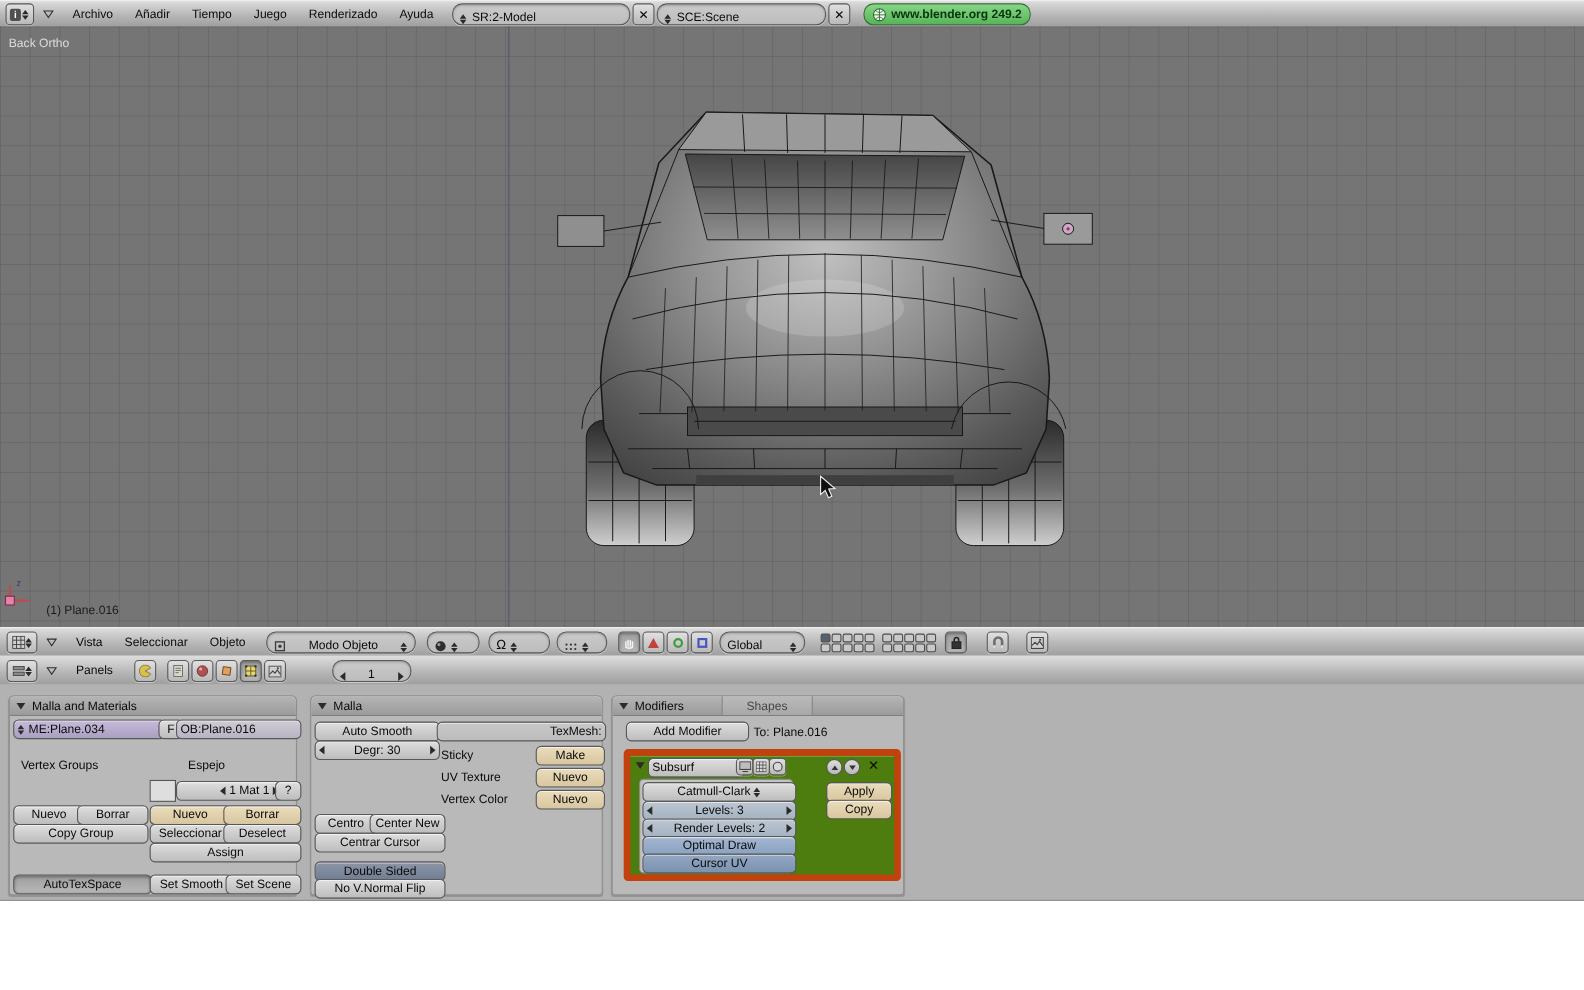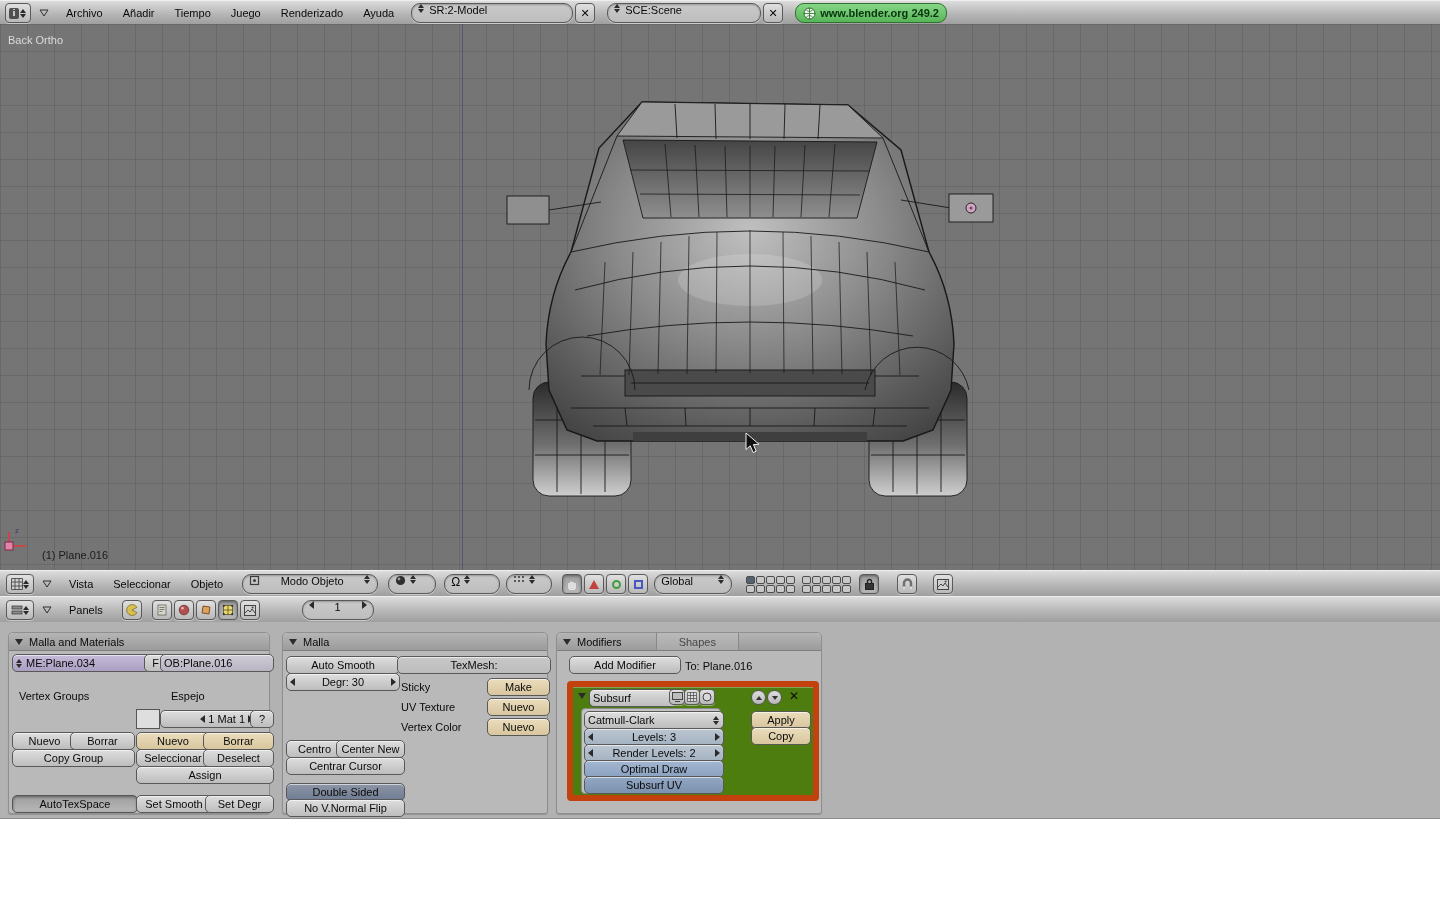--- a/index.html
+++ b/index.html
@@ -3,21 +3,21 @@
 <meta charset="utf-8">
 <style>
   html,body{margin:0;padding:0;background:#fff}
   #root{position:relative;width:1440px;height:900px;overflow:hidden;background:#fff;
         font-family:"Liberation Sans","DejaVu Sans",sans-serif;font-size:11px;color:#0a0a0a;cursor:default}
   .abs{position:absolute}
   .bar{background:linear-gradient(180deg,#dcdcdc,#b6b6b6 55%,#9d9d9d);
        border-top:1px solid #eeeeee;border-bottom:1px solid #565656;display:flex;align-items:center}
   .menu{padding:0 9px;height:100%;display:flex;align-items:center;white-space:nowrap}
   .fld{background:linear-gradient(#cacaca,#bdbdbd);border:1px solid #5a5a5a;border-radius:9px;height:18px;
-       display:inline-flex;align-items:flex-start;gap:4px;padding:0 6px;white-space:nowrap;
+       display:inline-flex;align-items:flex-end;gap:4px;padding:0 6px;white-space:nowrap;
        box-shadow:inset 0 1px 2px rgba(0,0,0,.25),0 1px 0 rgba(255,255,255,.45)}
   .ibtn{width:18px;height:18px;flex:none;display:inline-flex;align-items:center;justify-content:center;
         background:linear-gradient(#e0e0e0,#b9b9b9);border:1px solid #5a5a5a;border-radius:4px;
         box-shadow:0 1px 0 rgba(255,255,255,.4)}
   .pb{position:absolute;height:16px;display:flex;align-items:center;justify-content:center;gap:3px;
       background:linear-gradient(#dedede,#bdbdbd);border:1px solid #585858;border-radius:5px;
       box-shadow:inset 0 1px 0 rgba(255,255,255,.6);font-size:11px;padding:0 3px;white-space:nowrap}
   .tan{background:linear-gradient(#eadcbc,#d8c69e)}
   .blue{background:linear-gradient(#a3b6d0,#8aa2c0)}
   .blue2{background:linear-gradient(#93a7c2,#7b92b0)}
@@ -68,21 +68,21 @@
     <span class="menu">Juego</span>
     <span class="menu">Renderizado</span>
     <span class="menu">Ayuda</span>
     <span class="fld" style="width:148px;margin-left:6px">
       <span class="ud"></span>
       <span>SR:2-Model</span>
     </span>
     <span class="ibtn">
         <span style="font-weight:bold;font-size:11px">✕</span>
       </span>
-    <span class="fld" style="width:140px;margin-left:10px">
+    <span class="fld" style="width:140px;margin-left:0">
       <span class="ud"></span>
       <span>SCE:Scene</span>
     </span>
     <span class="ibtn">
         <span style="font-weight:bold;font-size:11px">✕</span>
       </span>
     <span style="display:inline-flex;align-items:center;gap:4px;background:linear-gradient(#86d686,#58b558);border:1px solid #2f6f2f;border-radius:9px;height:18px;padding:0 7px;margin-left:10px">
       <svg width="13" height="13">
           <circle cx="6.5" cy="6.5" r="5.5" fill="#eef7ee" stroke="#2a6a2a"></circle>
           <path d="M1 6.5 H12 M6.5 1 V12 M3 2.5 C5 5 8 5 10 2.5 M3 10.5 C5 8 8 8 10 10.5" stroke="#2a6a2a" fill="none" stroke-width="0.8"></path>
@@ -370,38 +370,38 @@
       <div class="pb" style="left:127px;top:133px;width:130px">
           <span>Assign</span>
         </div>
       <div class="pb press" style="left:3px;top:162px;width:118px">
           <span>AutoTexSpace</span>
         </div>
       <div class="pb" style="left:127px;top:162px;width:68px">
           <span>Set Smooth</span>
         </div>
       <div class="pb" style="left:196px;top:162px;width:61px">
-          <span>Set Degr</span>
+          <span>Set Scene</span>
         </div>
     </div>
 
     <div class="panel" style="left:282px;top:10px;width:264px;height:180px">
       <div class="phead">
         <span class="ptri"></span>
         <span>Malla</span>
       </div>
       <div class="pb" style="left:3px;top:23px;width:106px">
           <span>Auto Smooth</span>
         </div>
       <div class="pb" style="left:3px;top:40px;width:106px;justify-content:space-between">
         <span class="la"></span>
         <span>Degr: 30</span>
         <span class="ra"></span>
       </div>
-      <div class="pb" style="left:114px;top:23px;width:146px;justify-content:center;background:linear-gradient(#c8c8c8,#bcbcbc)">
+      <div class="pb" style="left:114px;top:23px;width:146px;justify-content:flex-end;background:linear-gradient(#c8c8c8,#bcbcbc)">
           <span>TexMesh:</span>
         </div>
       <span class="lbl" style="left:118px;top:48px">Sticky</span>
       <div class="pb tan" style="left:204px;top:45px;width:55px">
           <span>Make</span>
         </div>
       <span class="lbl" style="left:118px;top:68px">UV Texture</span>
       <div class="pb tan" style="left:204px;top:65px;width:55px">
           <span>Nuevo</span>
         </div>
@@ -462,39 +462,39 @@
         </span>
         <span class="circbtn" style="left:178px;top:3px">
           <span style="width:0;height:0;border-left:3px solid transparent;border-right:3px solid transparent;border-bottom:4px solid #333"></span>
         </span>
         <span class="circbtn" style="left:194px;top:3px">
           <span style="width:0;height:0;border-left:3px solid transparent;border-right:3px solid transparent;border-top:4px solid #333"></span>
         </span>
         <span class="abs" style="left:216px;top:2px;font-weight:bold;font-size:12px"><span>✕</span></span>
 
         <div class="modcontent" style="left:8px;top:21px;width:138px;height:84px">
-          <div class="pb" style="left:2px;top:2px;width:132px;justify-content:space-between">
+          <div class="pb" style="left:2px;top:2px;width:132px;">
             <span>Catmull-Clark</span>
             <span class="ud"></span>
           </div>
           <div class="pb slider" style="left:2px;top:19px;width:132px;justify-content:space-between">
             <span class="la"></span>
             <span>Levels: 3</span>
             <span class="ra"></span>
           </div>
           <div class="pb slider" style="left:2px;top:35px;width:132px;justify-content:space-between">
             <span class="la"></span>
             <span>Render Levels: 2</span>
             <span class="ra"></span>
           </div>
           <div class="pb blue" style="left:2px;top:51px;width:132px">
               <span>Optimal Draw</span>
             </div>
           <div class="pb blue2" style="left:2px;top:67px;width:132px">
-              <span>Subsurf UV</span>
+              <span>Cursor UV</span>
             </div>
         </div>
         <div class="pb tan" style="left:178px;top:24px;width:52px">
             <span>Apply</span>
           </div>
         <div class="pb tan" style="left:178px;top:40px;width:52px">
             <span>Copy</span>
           </div>
       </div>
     </div>

